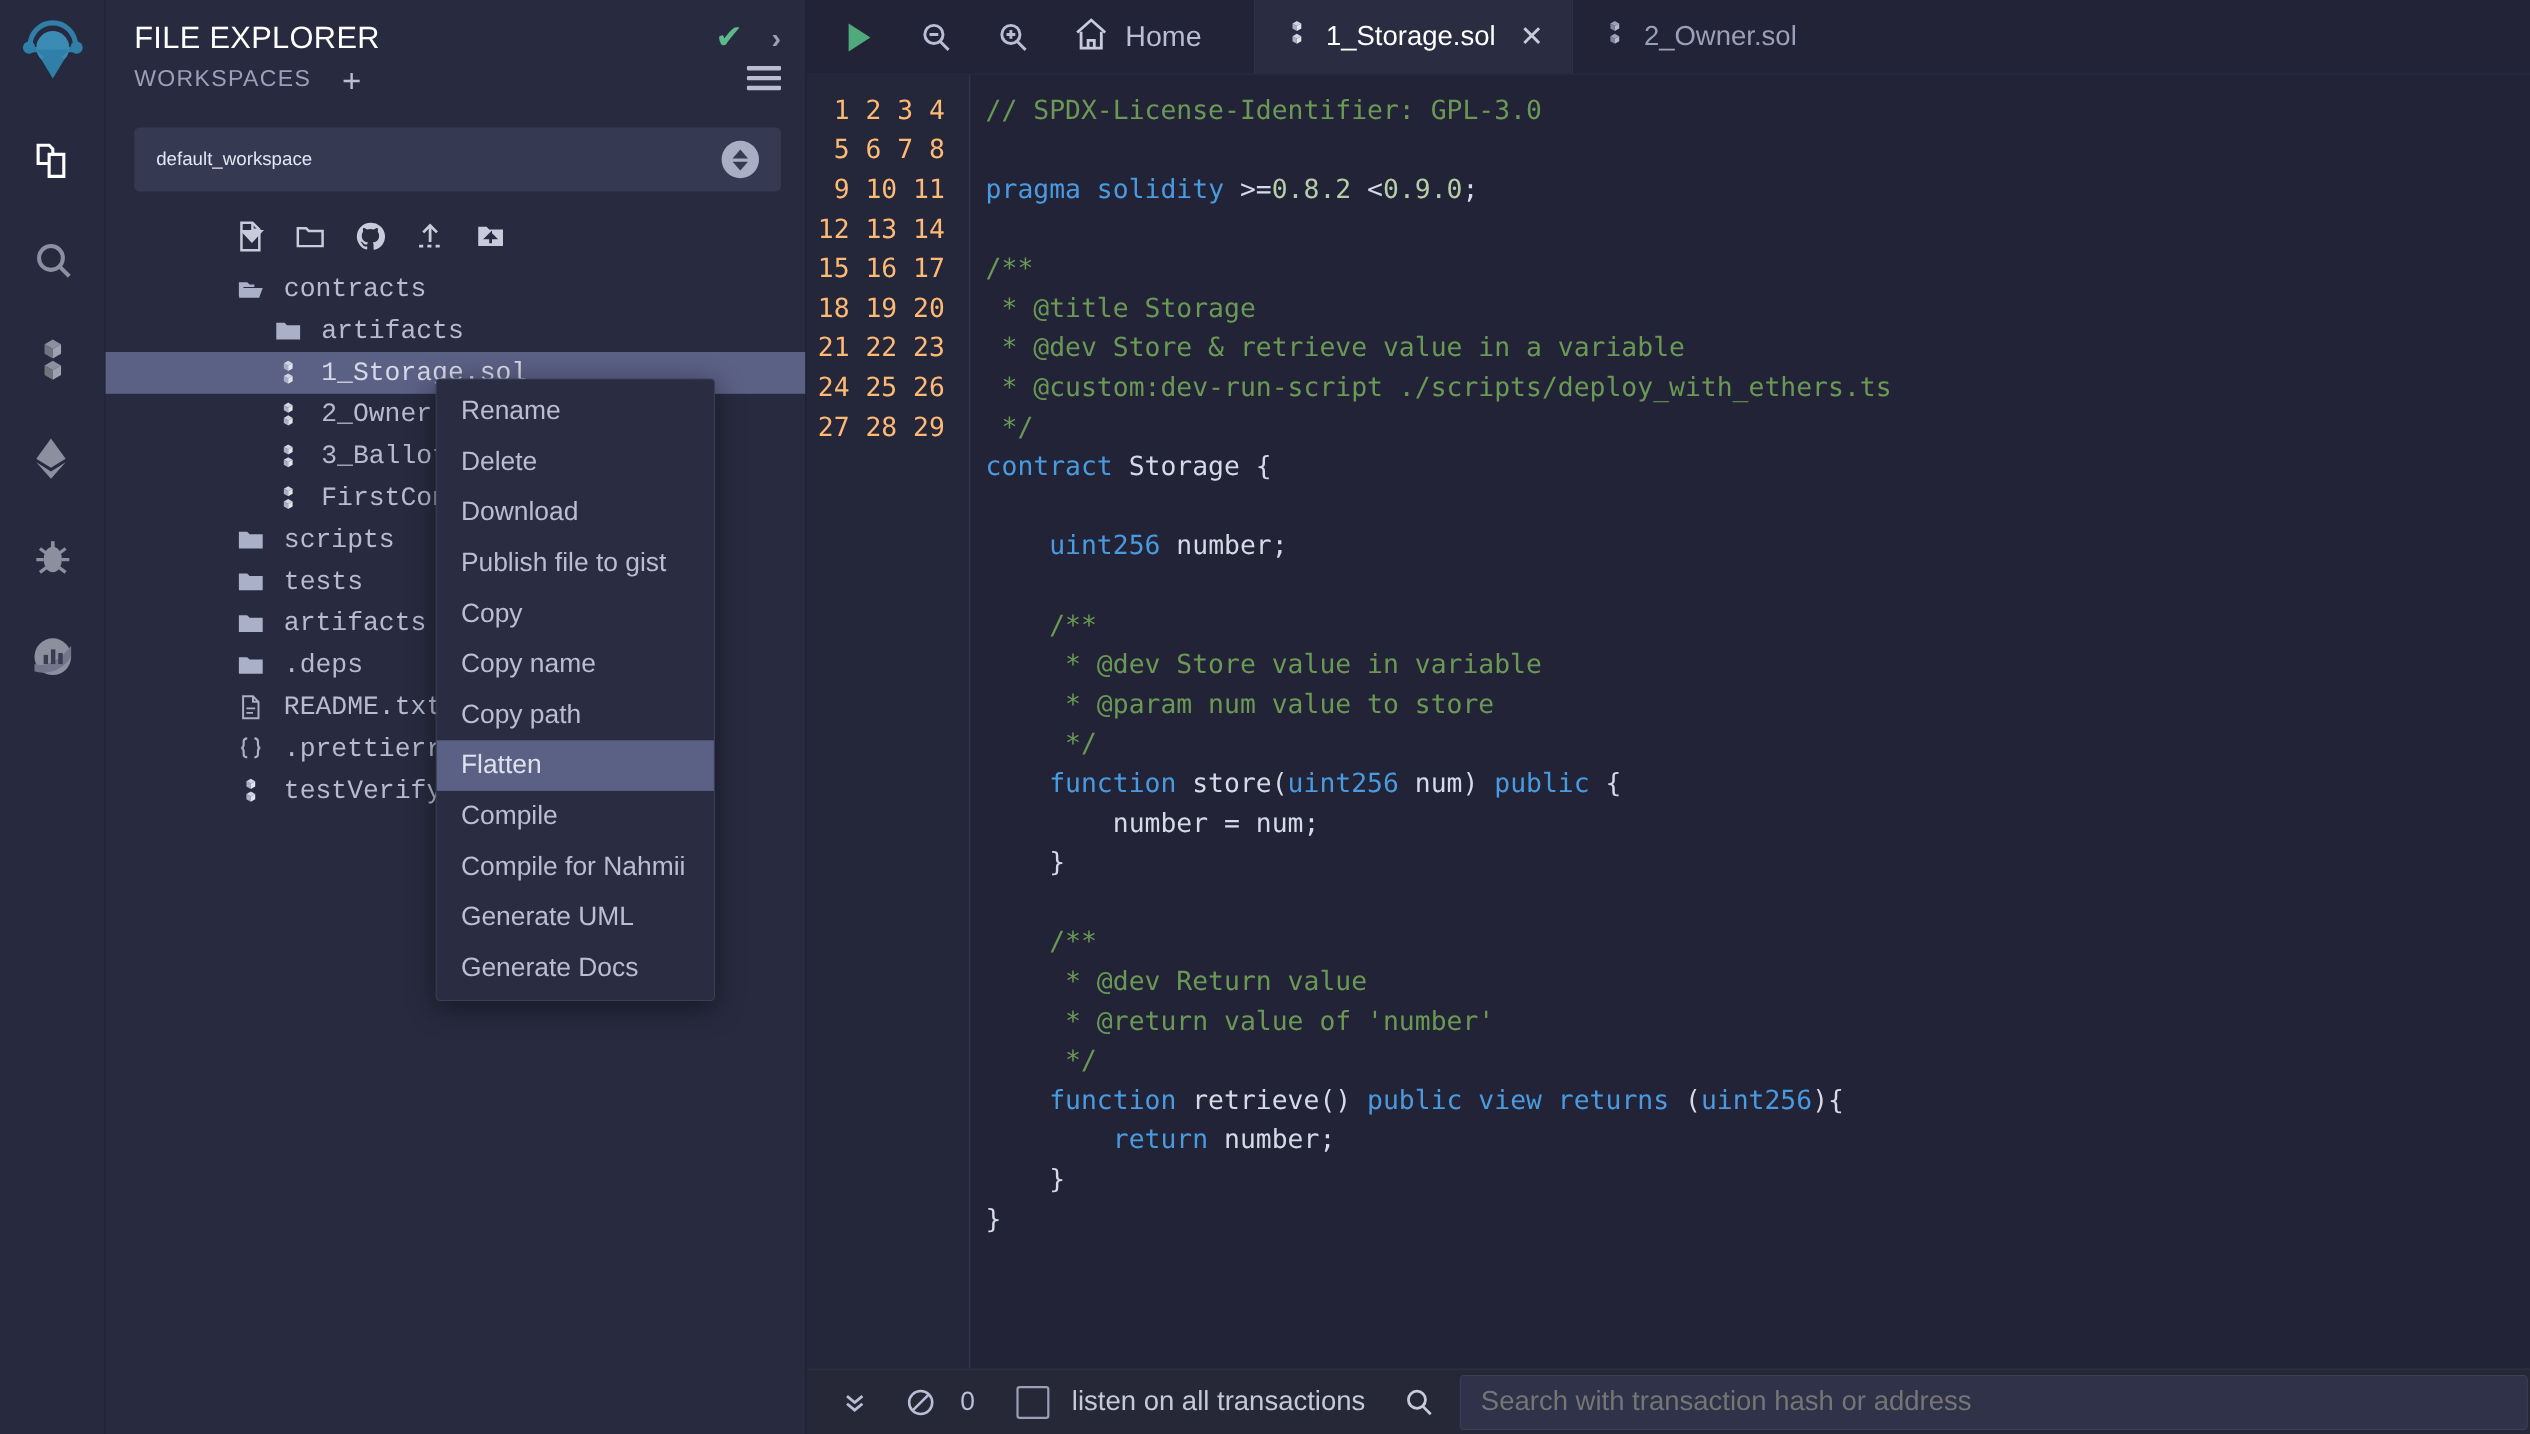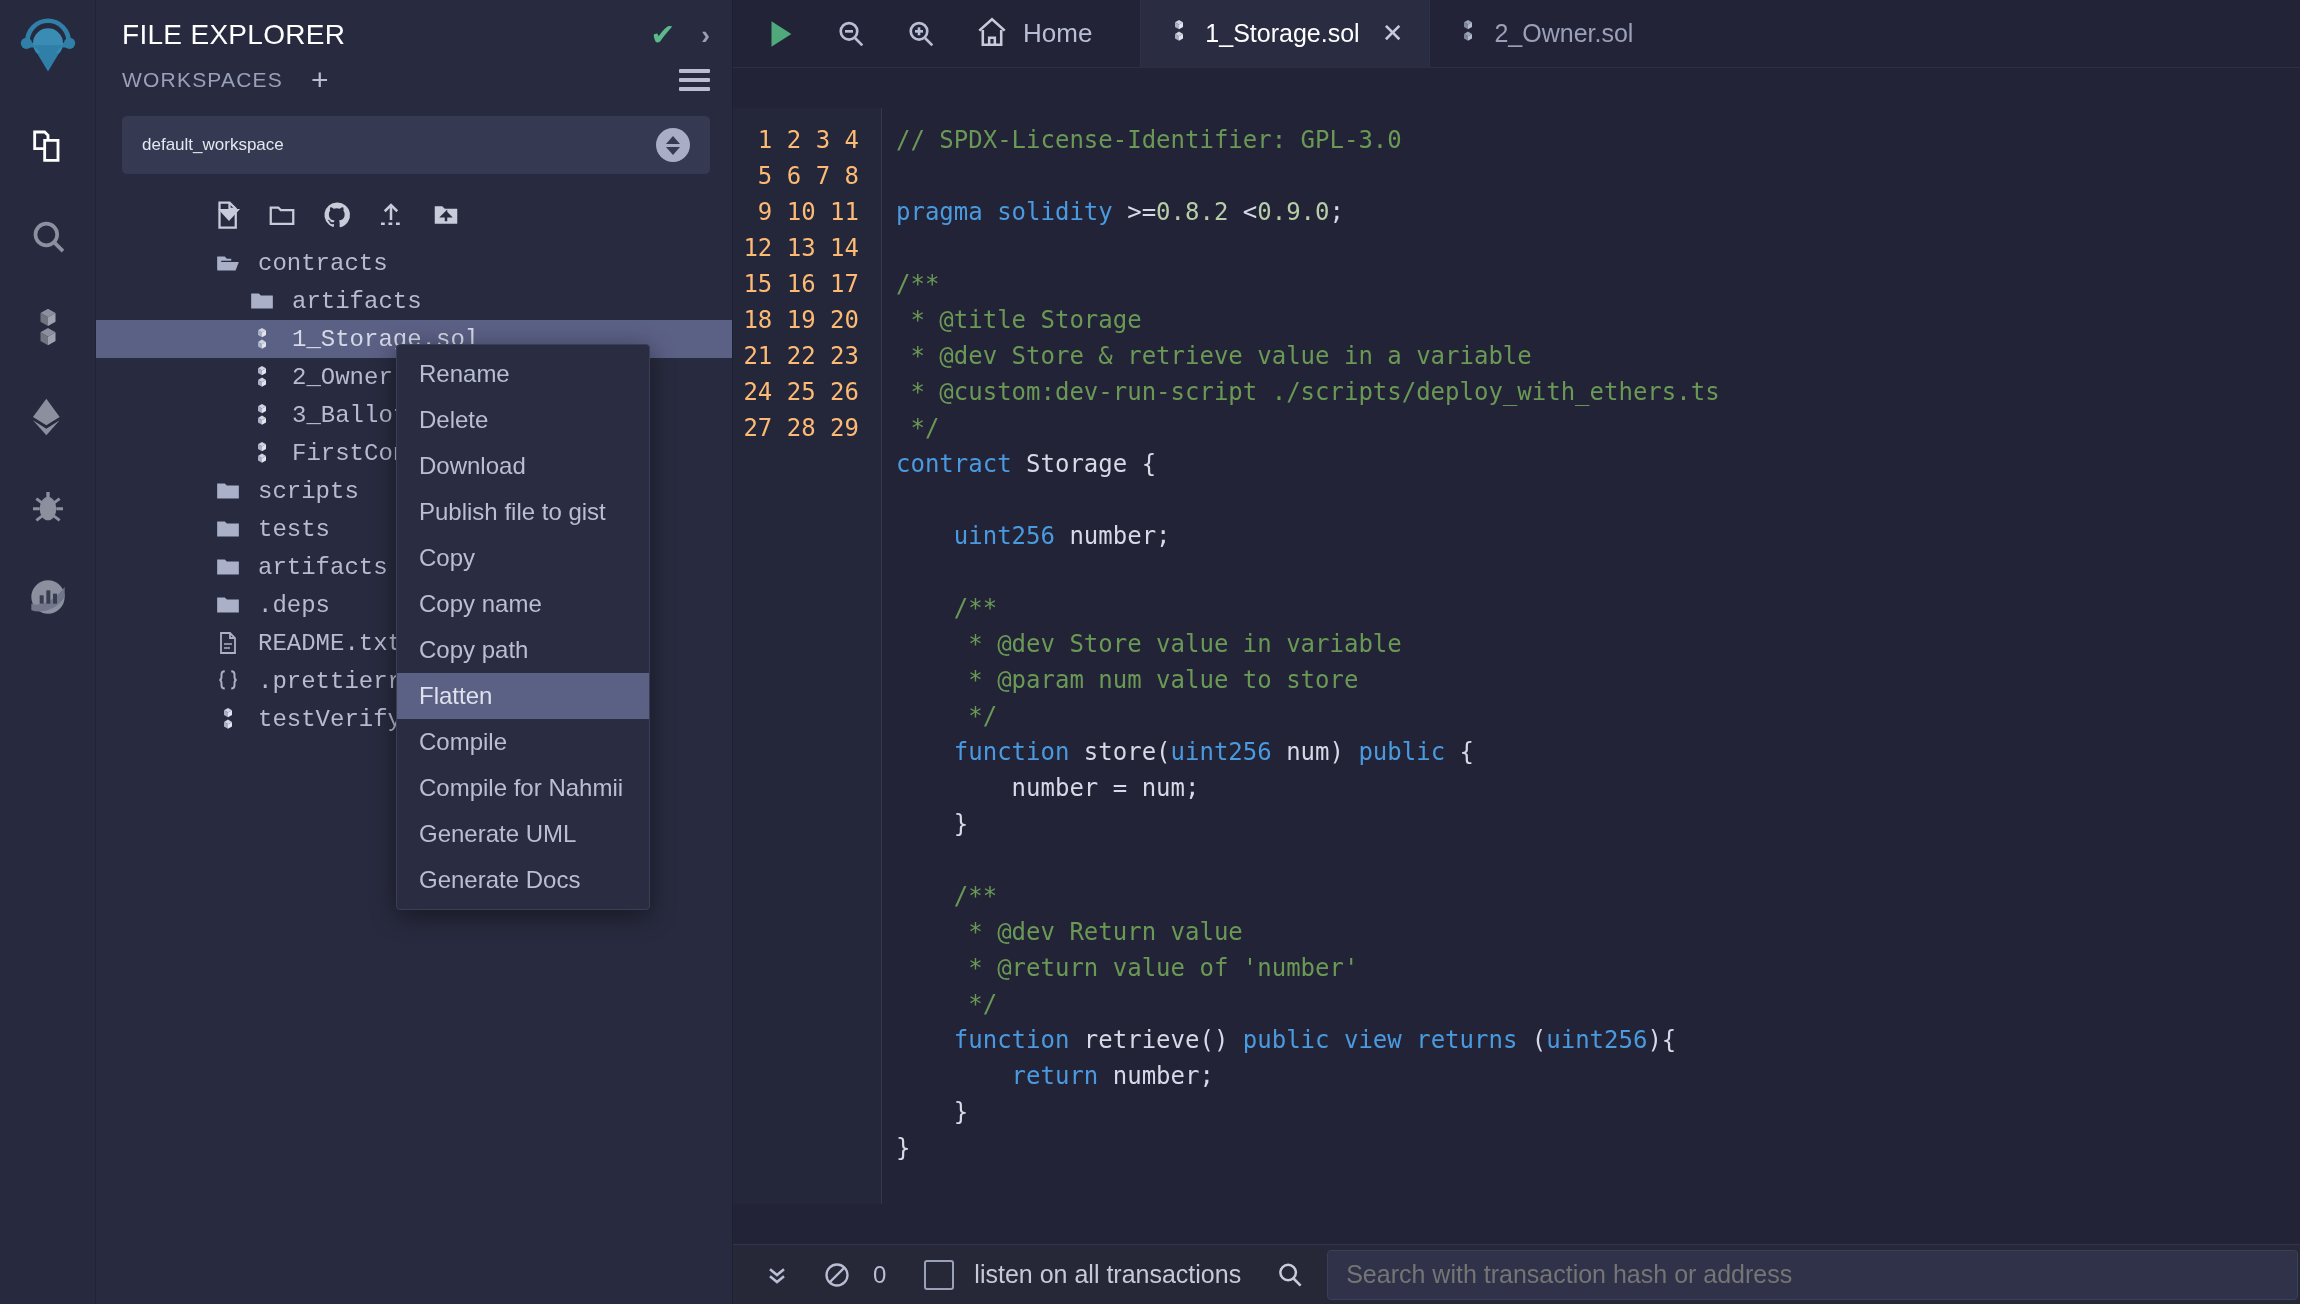--- a/index.html
+++ b/index.html
@@ -41,21 +41,21 @@
     height:56px;
   }
   .panel-title {
     font-size:28px; letter-spacing:0.3px; color:#ffffff; font-weight:400;
     flex:1 1 auto; white-space:nowrap;
   }
   .panel-check { color:#5bb98c; font-size:30px; line-height:1; margin-right:26px; cursor:pointer; }
   .panel-chevron { color:#9aa0b8; font-size:26px; line-height:1; cursor:pointer; font-weight:bold;}
 
   .ws-row {
-    display:flex; align-items:center;
+    display:flex; align-items:flex-start;
     padding:4px 22px 0 26px; height:44px;
   }
   .ws-label { font-size:21px; color:#9aa0bb; letter-spacing:1.2px; }
   .ws-plus { font-size:30px; color:#b9bed2; margin-left:28px; cursor:pointer; line-height:1; }
   .ws-burger { margin-left:auto; cursor:pointer; display:flex; flex-direction:column; gap:5px; }
   .ws-burger span { display:block; width:31px; height:4px; background:#b9bed2; border-radius:1px; }
 
   .ws-select {
     margin:16px 22px 0 26px;
     height:58px; background:#353a52;
@@ -110,21 +110,21 @@
     z-index:40;
   }
   .ctx-item {
     height:46px; display:flex; align-items:center;
     padding:0 22px; font-size:24px; color:#b9bed4; cursor:pointer;
     white-space:nowrap;
   }
   .ctx-item.hl { background:#5b6085; color:#dfe2ec; }
 
   
-  .main { flex:1 1 auto; display:flex; flex-direction:column; height:1304px; background:#222336; min-width:0;gap:40px; }
+  .main { flex:1 1 auto; display:flex; flex-direction:column; height:1304px; background:#222336; min-width:0; }
 
   .tabbar { height:68px; display:flex; align-items:stretch; background:#222336; border-bottom:1px solid #2c2e44; }
   .tb-icons { display:flex; align-items:center; gap:38px; padding:0 26px 0 30px; }
   .tb-ico { cursor:pointer; display:flex; align-items:center; }
   .tb-home { display:flex; align-items:center; gap:14px; cursor:pointer; padding-right:22px; }
   .tb-home-label { font-size:26px; color:#b9bed4; }
   .tab {
     display:flex; align-items:center; gap:14px;
     padding:0 26px; cursor:pointer;
     border-left:1px solid #2e3147;

